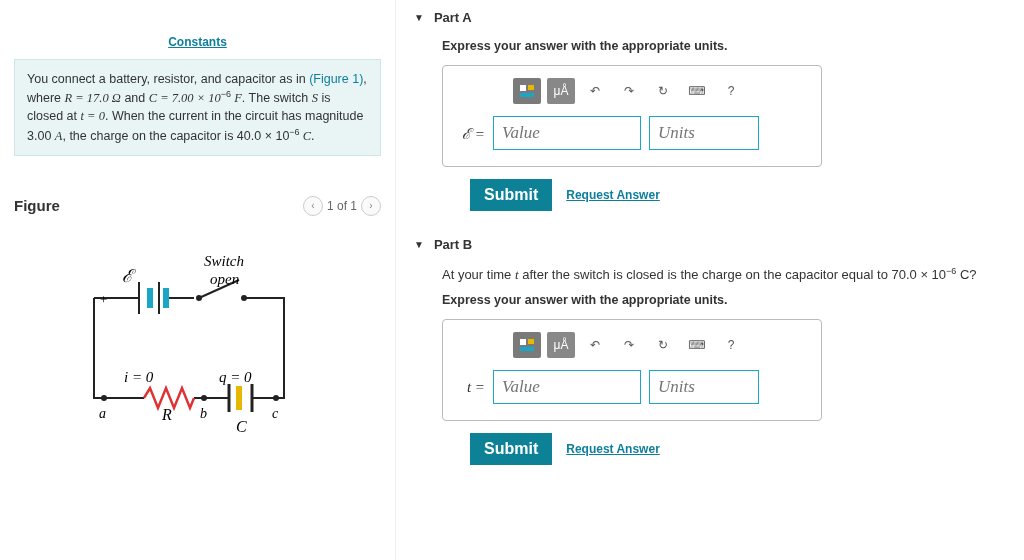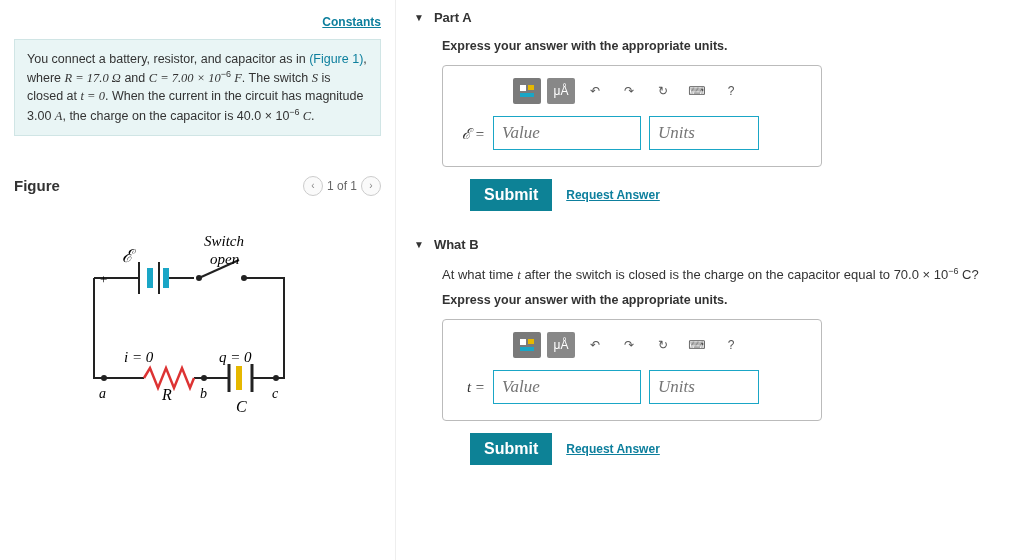--- a/index.html
+++ b/index.html
@@ -1,19 +1,19 @@
 <!DOCTYPE html>
 <html><head>
 <meta charset="utf-8">
 <style>
 * { box-sizing: border-box; margin: 0; padding: 0; }
 body { font-family: Arial, Helvetica, sans-serif; font-size: 13px; color: #333; background: #fff; width: 1024px; height: 560px; display: flex; }
 .left-col { width: 395px; padding: 10px 14px; }
 .right-col { flex: 1; padding: 10px 18px; border-left: 1px solid #eee; }
-.constants-link { text-align: right; padding: 4px 0 10px; }
+.constants-link { text-align: center; padding: 4px 0 10px; margin-top: 20px; }
 .constants-link a { color: #0d7f9d; font-weight: bold; font-size: 12px; text-decoration: underline; }
 .problem-box { background: #e9f5f5; border: 1px solid #d0e5e5; padding: 10px 12px; font-size: 12.5px; line-height: 1.45; }
 .problem-box .fig-link { color: #0d7f9d; }
 .fml { font-family: 'Times New Roman', serif; font-style: italic; }
 .sup { font-size: 9px; vertical-align: super; }
 .figure-head { display: flex; justify-content: space-between; align-items: center; margin-top: 40px; margin-bottom: 12px; }
 .figure-head h3 { font-size: 15px; font-weight: bold; }
 .pager { display: flex; align-items: center; gap: 4px; font-size: 12px; color: #666; }
 .pager-btn { width: 20px; height: 20px; border: 1px solid #ccc; border-radius: 50%; background: #fafafa; display: flex; align-items: center; justify-content: center; font-size: 10px; color: #888; cursor: pointer; }
 .figure-img { padding: 10px 30px; }
@@ -134,25 +134,25 @@
       <div class="submit-row">
         <button class="submit-btn">Submit</button>
         <span class="req-link">Request Answer</span>
       </div>
     </div>
   </div>
 
   <div class="part">
     <div class="part-head">
       <span class="caret">▼</span>
-      <span class="title">What B</span>
+      <span class="title">Part B</span>
     </div>
     <div class="part-body">
       <div class="question">
-        <span>At what time </span><span class="fml">t</span><span> after the switch is closed is the charge on the capacitor equal to 70.0 × 10</span><span class="sup">−6</span><span> C?</span>
+        <span>At your time </span><span class="fml">t</span><span> after the switch is closed is the charge on the capacitor equal to 70.0 × 10</span><span class="sup">−6</span><span> C?</span>
       </div>
       <div class="instruct">Express your answer with the appropriate units.</div>
       <div class="answer-box">
         <div class="toolbar">
           <div class="tb-btn sel">
               <svg width="16" height="14">
                 <rect x="1" y="1" width="6" height="6" fill="#fff"></rect>
                 <rect x="9" y="1" width="6" height="5" fill="#e6b800"></rect>
                 <rect x="1" y="9" width="14" height="4" fill="#1aa6c6"></rect>
               </svg>

